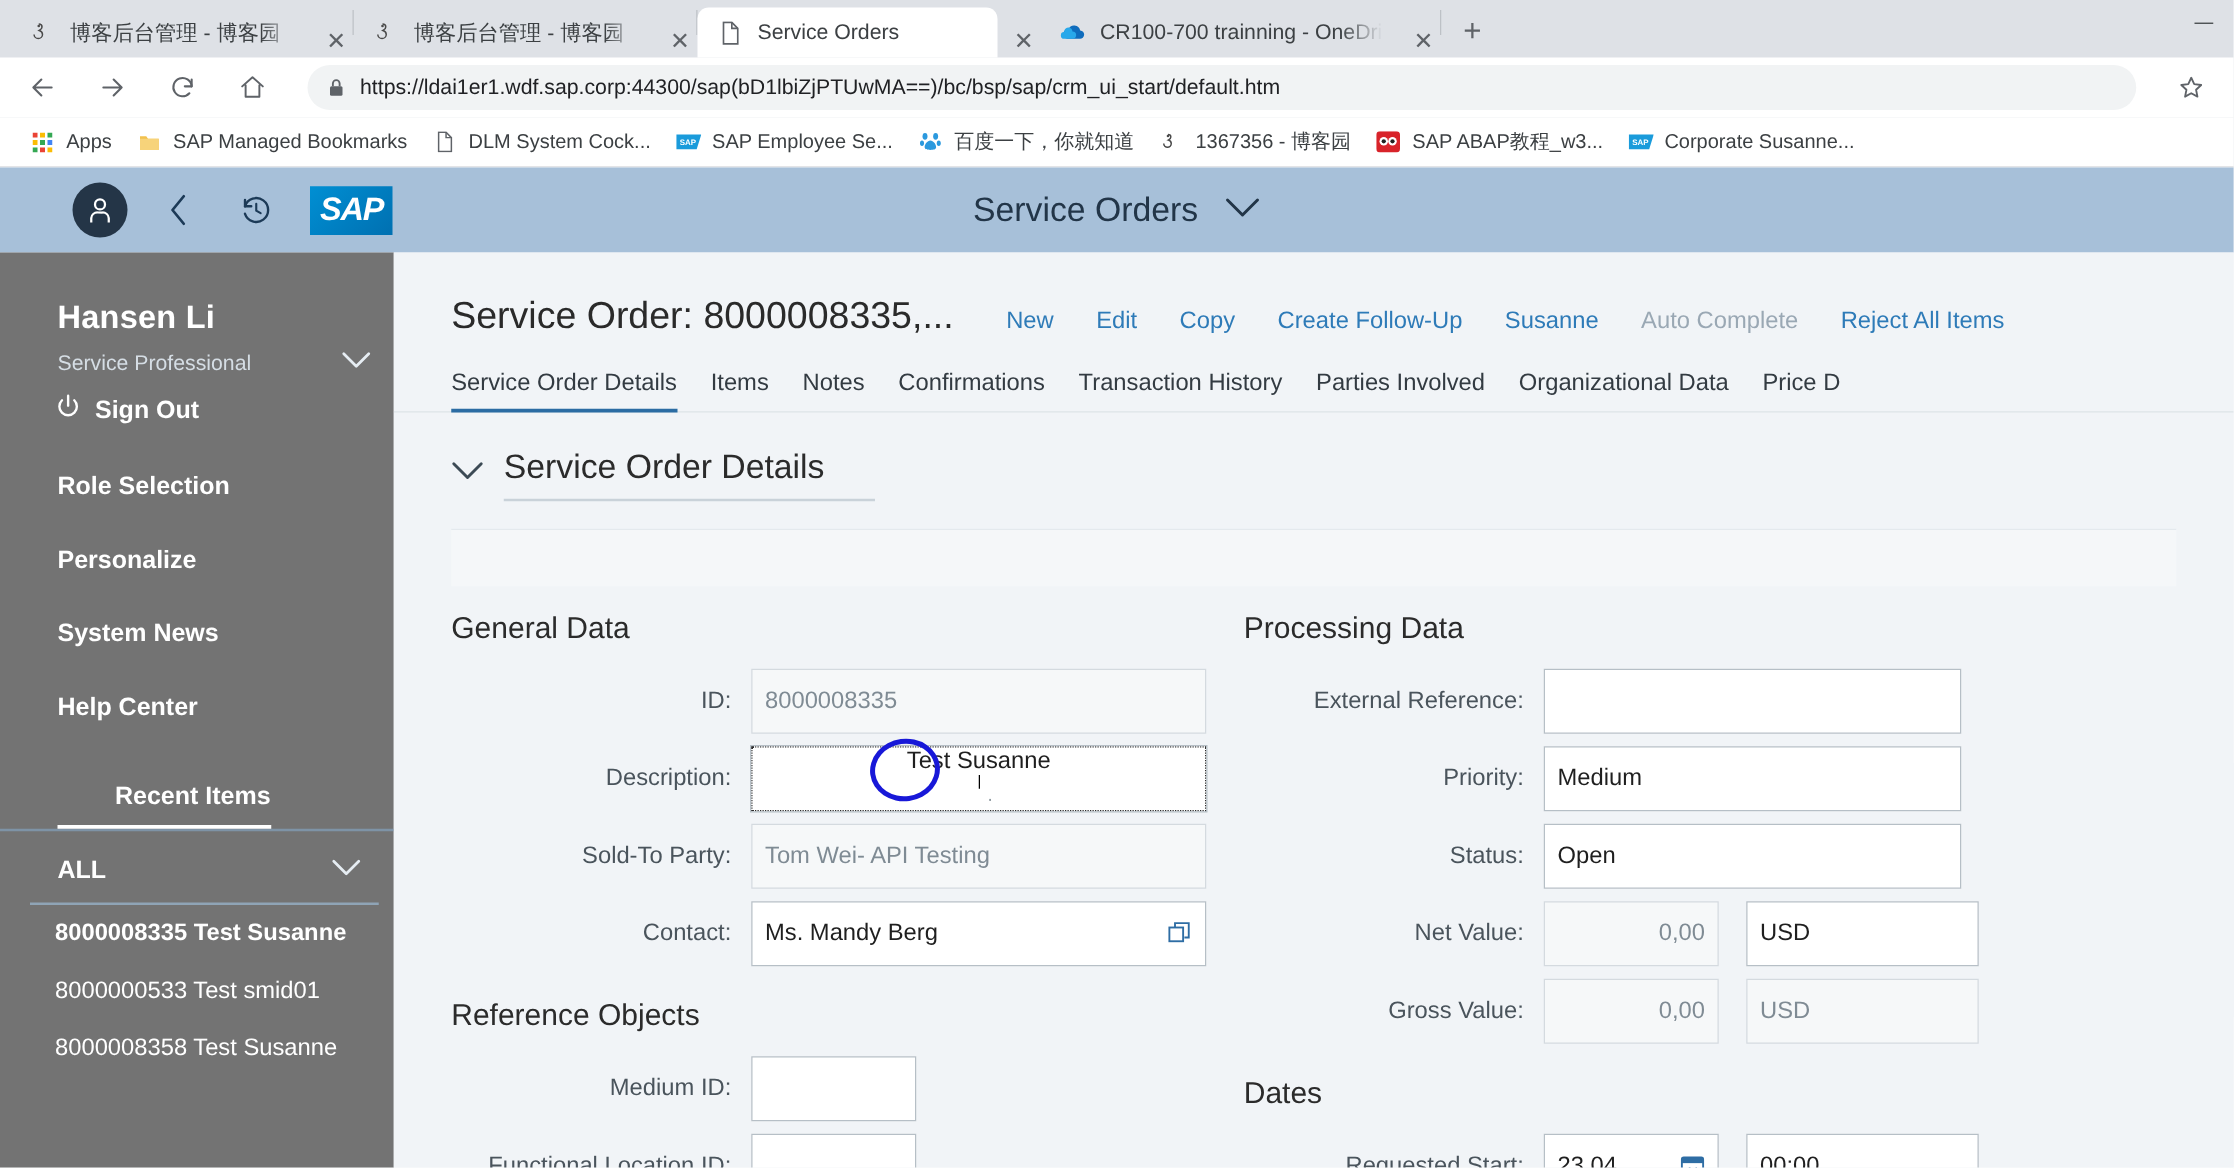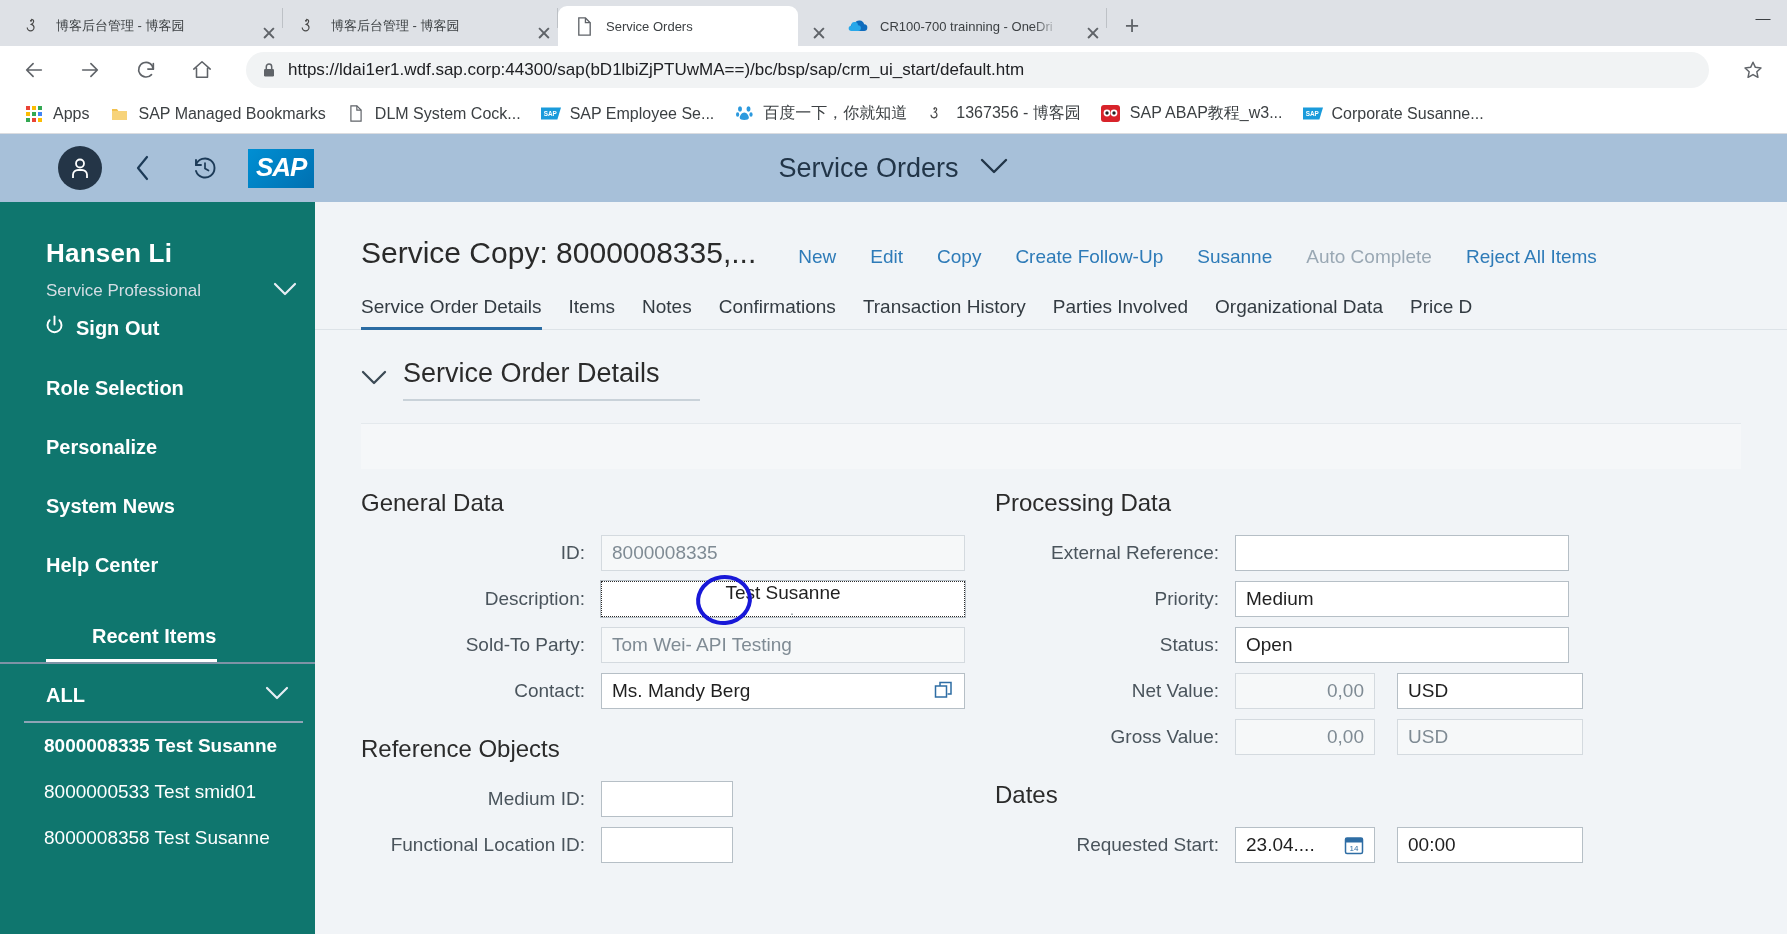--- a/index.html
+++ b/index.html
@@ -37,21 +37,21 @@
     width: 20px; height: 20px;
     margin-right: 12px;
     flex: 0 0 20px;
     display: flex; align-items: center; justify-content: center;
   }
   .tab-title {
     flex: 1 1 auto;
     white-space: nowrap;
     overflow: hidden;
     text-overflow: clip;
-    font-size: 13px;
+    font-size: 17px;
     -webkit-mask-image: linear-gradient(to right, #000 85%, transparent 100%);
     mask-image: linear-gradient(to right, #000 85%, transparent 100%);
   }
   .tab-close {
     width: 26px; height: 26px;
     margin-left: 8px;
     display: flex; align-items: center; justify-content: center;
     font-size: 19px; color: #5f6368;
     flex: 0 0 26px;
     border-radius: 50%;
@@ -196,21 +196,21 @@
     pointer-events: auto;
   }
   .sap-title-chev { color: #223548; pointer-events: auto; }
 
   .sap-body { display: flex; height: 732px; }
 
   
   .sidebar {
     width: 315px;
     flex: 0 0 315px;
-    background: #0f766e;
+    background: #737373;
     color: #ffffff;
     position: relative;
     padding-top: 36px;
   }
   .sb-name {
     font-size: 26px;
     font-weight: bold;
     padding: 0 0 0 46px;
     letter-spacing: .2px;
   }
@@ -344,21 +344,21 @@
     margin-bottom: 10px;
   }
   .lbl {
     font-size: 19px;
     color: #4a545c;
     text-align: right;
     padding-right: 16px;
     flex: 0 0 240px;
   }
   .fld {
-    height: 36px;
+    height: 52px;
     border: 1px solid #b6bfc6;
     background: #ffffff;
     display: flex;
     align-items: center;
     padding: 0 10px;
     font-size: 19px;
     color: #1f1f1f;
     position: relative;
   }
   .fld.readonly {
@@ -676,21 +676,21 @@
 
         <div class="sb-item selected">8000008335 Test Susanne</div>
         <div class="sb-item">8000000533 Test smid01</div>
         <div class="sb-item">8000008358 Test Susanne</div>
       </div>
     </div>
 
     <div class="main">
 
       <div class="main-head">
-        <span class="so-title">Service Copy: 8000008335,...</span>
+        <span class="so-title">Service Order: 8000008335,...</span>
         <span class="act">New</span>
         <span class="act">Edit</span>
         <span class="act">Copy</span>
         <span class="act">Create Follow-Up</span>
         <span class="act">Susanne</span>
         <span class="act disabled">Auto Complete</span>
         <span class="act">Reject All Items</span>
       </div>
 
       <div class="tabs">

